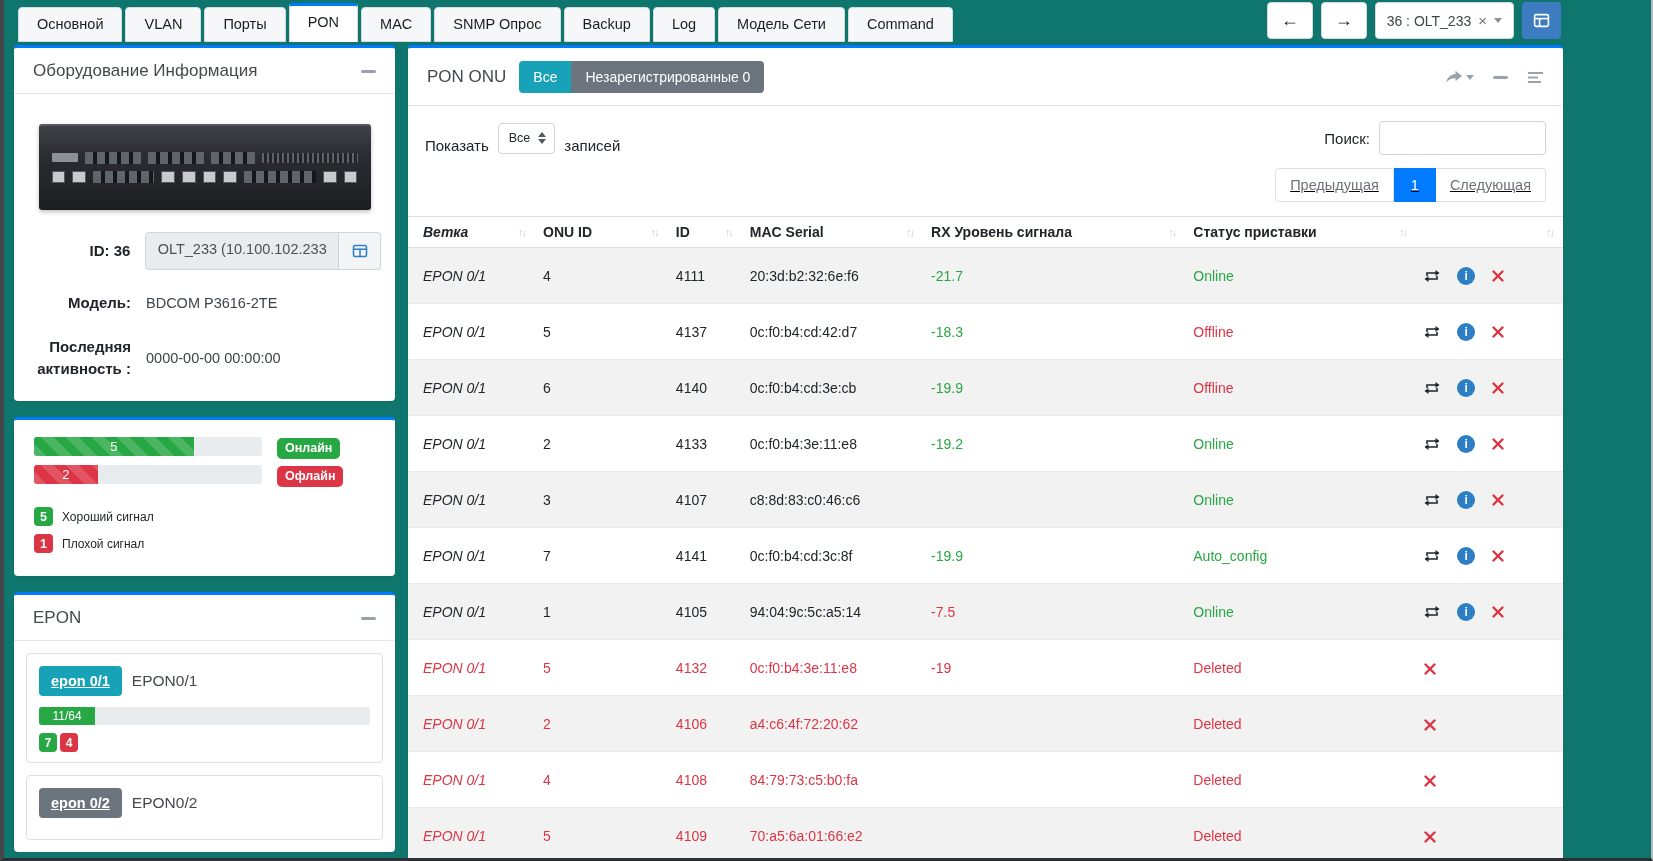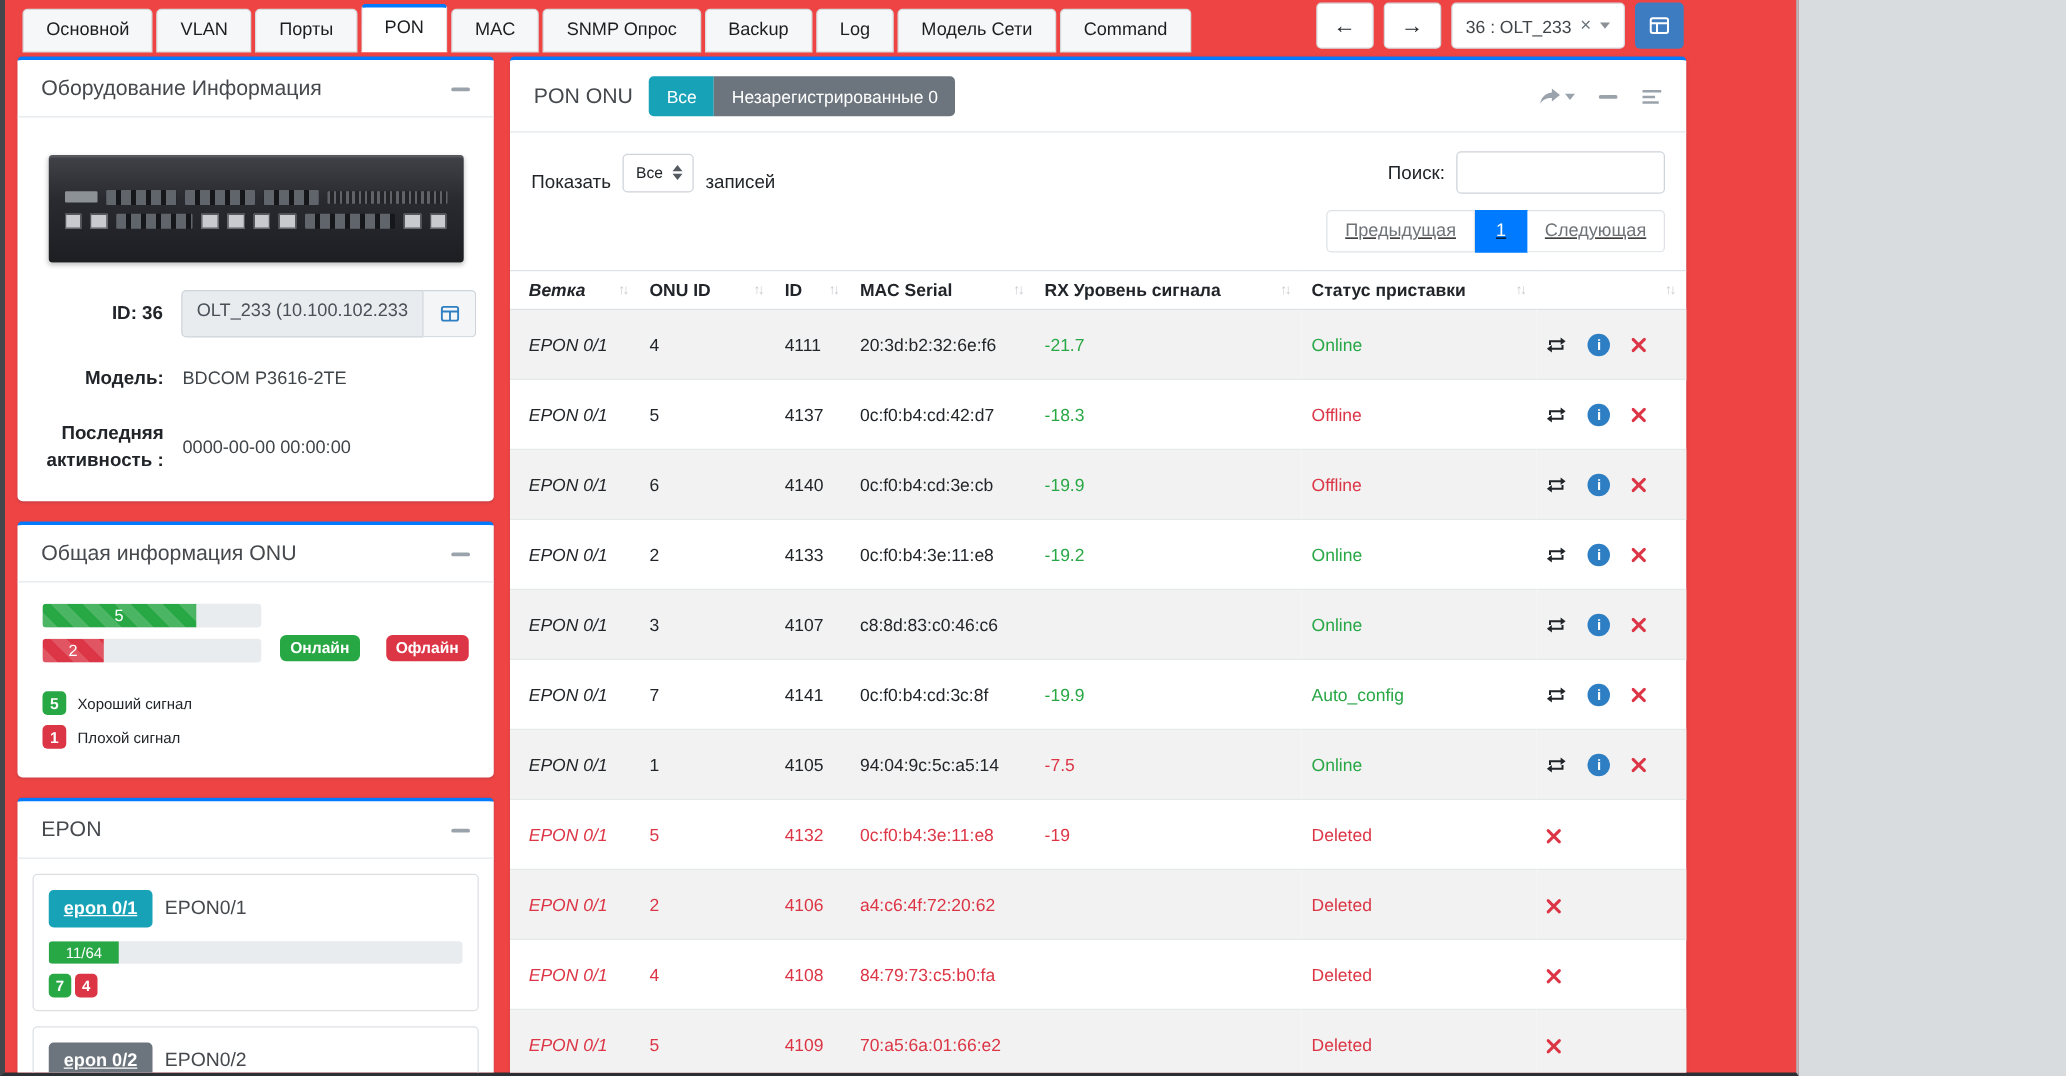--- a/index.html
+++ b/index.html
@@ -1,19 +1,19 @@
 <!DOCTYPE html>
 <html><head>
 <meta charset="utf-8">
 <style>
   * { margin:0; padding:0; box-sizing:border-box; }
   html,body { width:1653px; height:861px; }
   body { font-family:"Liberation Sans", sans-serif; background:#d9dcdf; }
 
-  .screen { width:1439px; height:861px; background:#ef4444; overflow:hidden;
+  .screen { width:1653px; height:861px; background:#0f766e; overflow:hidden;
             border-left:4px solid #43474c; border-right:2px solid #b4b8bc; border-bottom:3px solid #2c3034; }
 
   
   .topbar { display:flex; justify-content:space-between; align-items:flex-end; padding:4px 90px 0 14px; height:42px; }
   .tabs { display:flex; align-items:flex-end; }
   .tab { background:#f6f7f8; border:1px solid #d8dbde; border-bottom:1px solid #d8dbde; padding:8px 18px 9px;
          font-size:14.5px; color:#1b1e21; border-radius:4px 4px 0 0; margin-right:3px; cursor:pointer; white-space:nowrap; }
   .tab.active { background:#fff; border-top:3px solid #007bff; padding-top:8px; padding-bottom:11px; border-bottom-color:#fff; }
   .topbar-right { display:flex; align-items:center; gap:8px; padding-bottom:3px; }
   .nav-btn { width:46px; height:37px; background:#fff; border:1px solid #d5d8db; border-radius:4px; font-size:18px;
@@ -41,34 +41,34 @@
               box-shadow:inset 0 2px 0 rgba(255,255,255,.12), 0 2px 4px rgba(0,0,0,.25); }
   .dev-row { display:flex; align-items:center; gap:7px; }
   .dev-logo { width:26px; height:9px; background:#8c9196; border-radius:1px; }
   .dev-strip { height:12px; background:repeating-linear-gradient(90deg,#60646b 0 8px,#16171a 8px 12px); border-radius:1px; }
   .w56{width:56px} .w68{width:68px} .w44{width:44px} .w80{width:80px}
   .dev-eth { width:15px; height:12px; background:#c8cacd; border:1px solid #55585c; }
   .dev-leds { height:10px; flex:1; background:repeating-linear-gradient(90deg,#6d7076 0 2px,#222327 2px 5px); opacity:.8; border-radius:1px; }
   .info-row { display:flex; align-items:center; margin:0 14px 22px; }
   .info-label { width:118px; text-align:right; font-weight:bold; color:#212529; font-size:15px; padding-right:15px; line-height:1.45; }
   .info-value { font-size:14.5px; color:#3f4449; }
-  .input-group { display:flex; width:237px; height:38px; }
+  .input-group { display:flex; width:237px; height:38px;text-align:center; }
   .ig-main { flex:1; background:#e9ecef; border:1px solid #ced4da; border-radius:4px 0 0 4px; padding:8px 11px;
              font-size:14.5px; color:#495057; white-space:nowrap; overflow:hidden; cursor:pointer; }
   .ig-btn { width:42px; background:#f3f5f6; border:1px solid #ced4da; border-left:none; border-radius:0 4px 4px 0;
             display:flex; align-items:center; justify-content:center; cursor:pointer; }
 
   
   .onu-body { display:flex; gap:15px; padding:17px 20px 14px; }
   .bars { width:228px; }
   .pbar { height:19px; background:#e9ecef; border-radius:3px; margin-bottom:9px; overflow:hidden; }
   .pfill { height:100%; display:flex; align-items:center; justify-content:center; color:#fff; font-size:13px;
            background-image:repeating-linear-gradient(45deg,rgba(255,255,255,.16) 0 9px,transparent 9px 18px); }
   .bg-green { background-color:#28a745; } .bg-red { background-color:#dc3545; }
-  .pill-col { display:flex; flex-direction:row; gap:21px; padding-top:1px;margin-top:24px; }
+  .pill-col { display:flex; flex-direction:column; gap:7px; padding-top:1px; }
   .badge-pill { color:#fff; font-weight:bold; font-size:12.5px; padding:3px 8px 4px; border-radius:5px; align-self:flex-start; }
   .legend { padding:0 20px 15px; }
   .legend-row { display:flex; align-items:center; gap:9px; margin-bottom:8px; }
   .badge-sq { width:19px; height:19px; border-radius:4px; color:#fff; font-weight:bold; font-size:12.5px;
               display:inline-flex; align-items:center; justify-content:center; }
   .legend-label { font-size:12px; color:#212529; }
 
   
   .epon-body { padding:12px 12px 12px; display:flex; flex-direction:column; gap:12px; }
   .epon-card { border:1px solid #dde0e3; border-radius:4px; padding:12px 12px 10px; }
@@ -209,24 +209,20 @@
           <div class="info-label">Модель:</div>
           <div class="info-value">BDCOM P3616-2TE</div>
         </div>
         <div class="info-row">
           <div class="info-label">Последняя активность :</div>
           <div class="info-value">0000-00-00 00:00:00</div>
         </div>
       </div>
 
       <div class="panel">
-        <div class="panel-header">
-          <div class="panel-title">Общая информация ONU</div>
-          <div class="minus-btn"></div>
-        </div>
         <div class="onu-body">
           <div class="bars">
             <div class="pbar">
               <div class="pfill bg-green" style="width: 70%;">5</div>
             </div>
             <div class="pbar">
               <div class="pfill bg-red" style="width: 28%;">2</div>
             </div>
           </div>
           <div class="pill-col">

